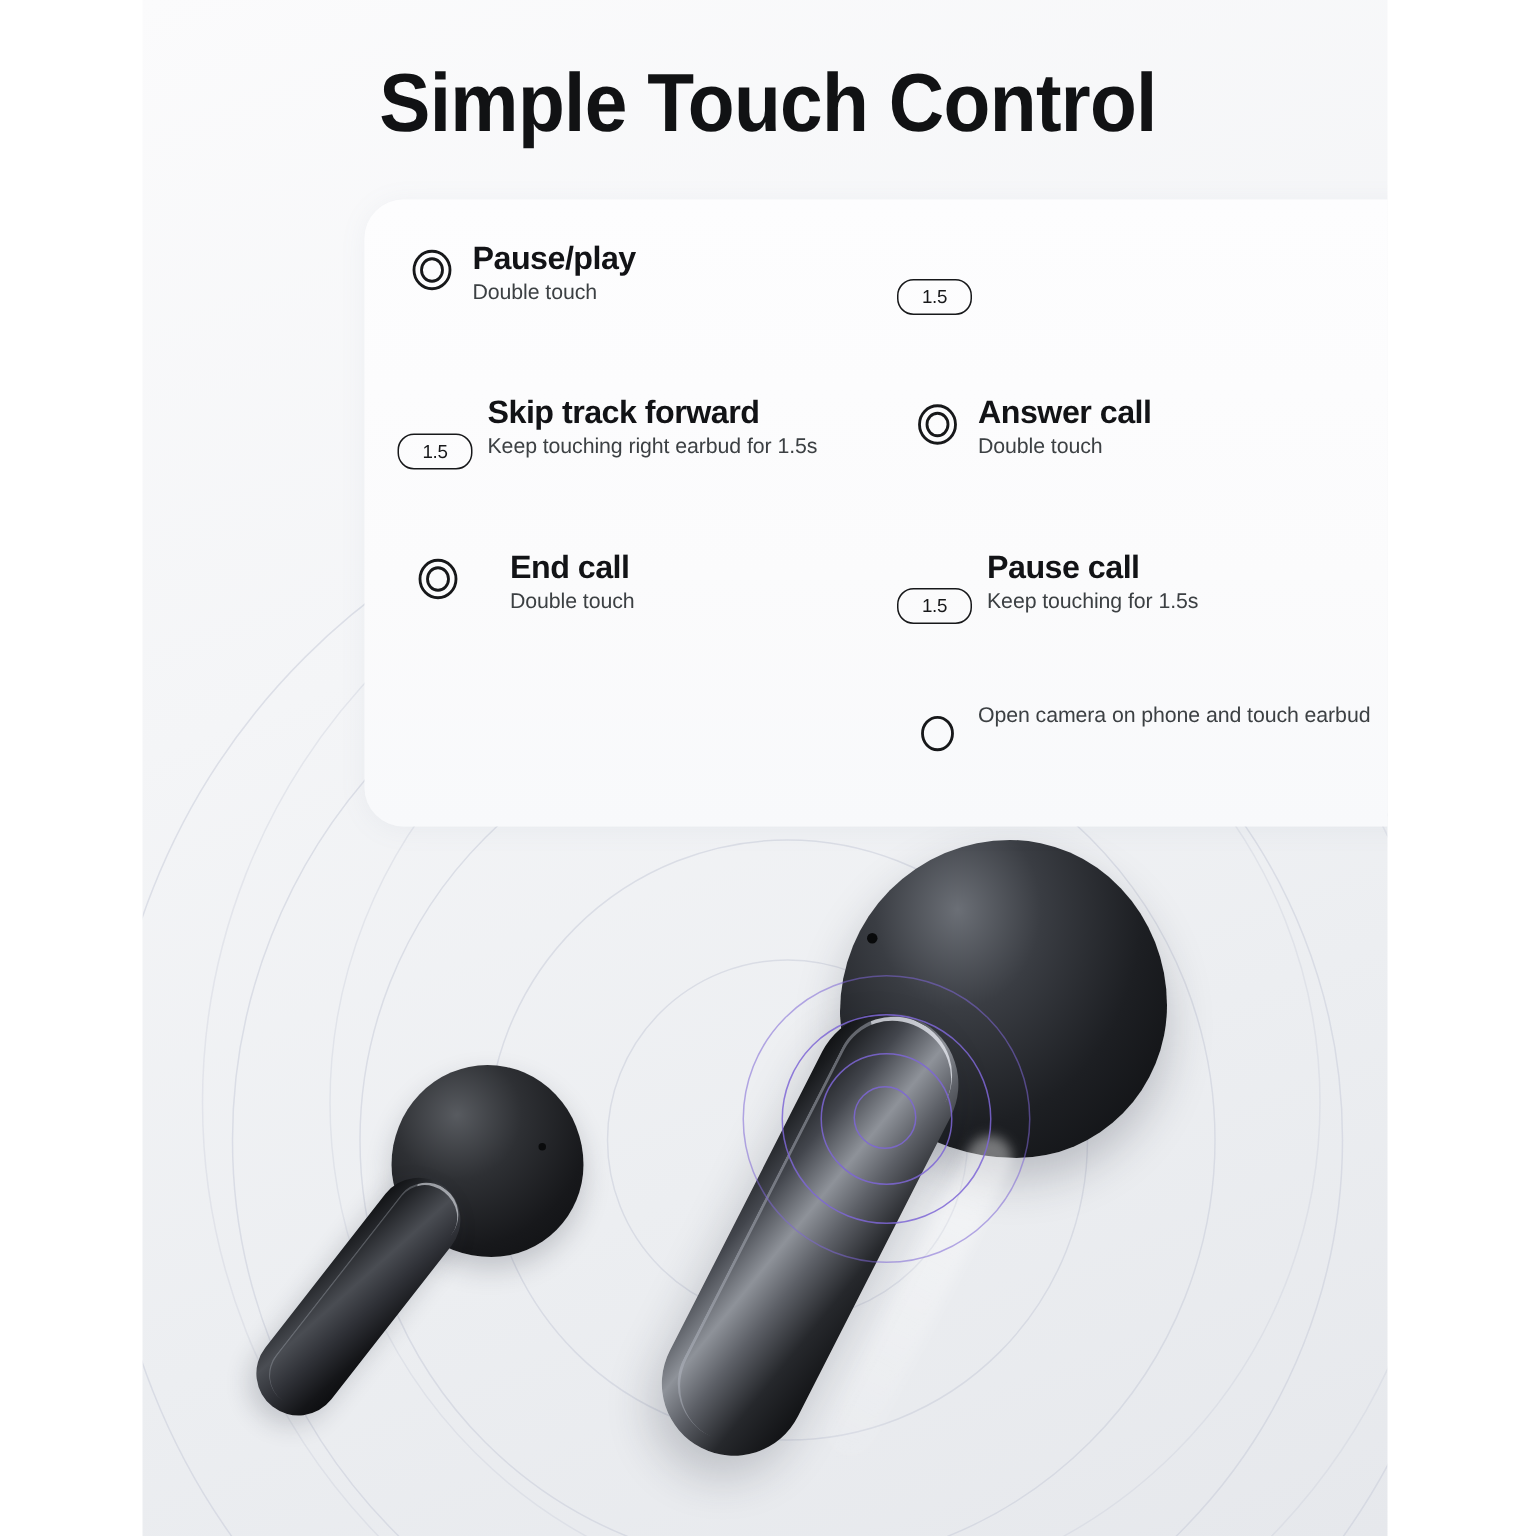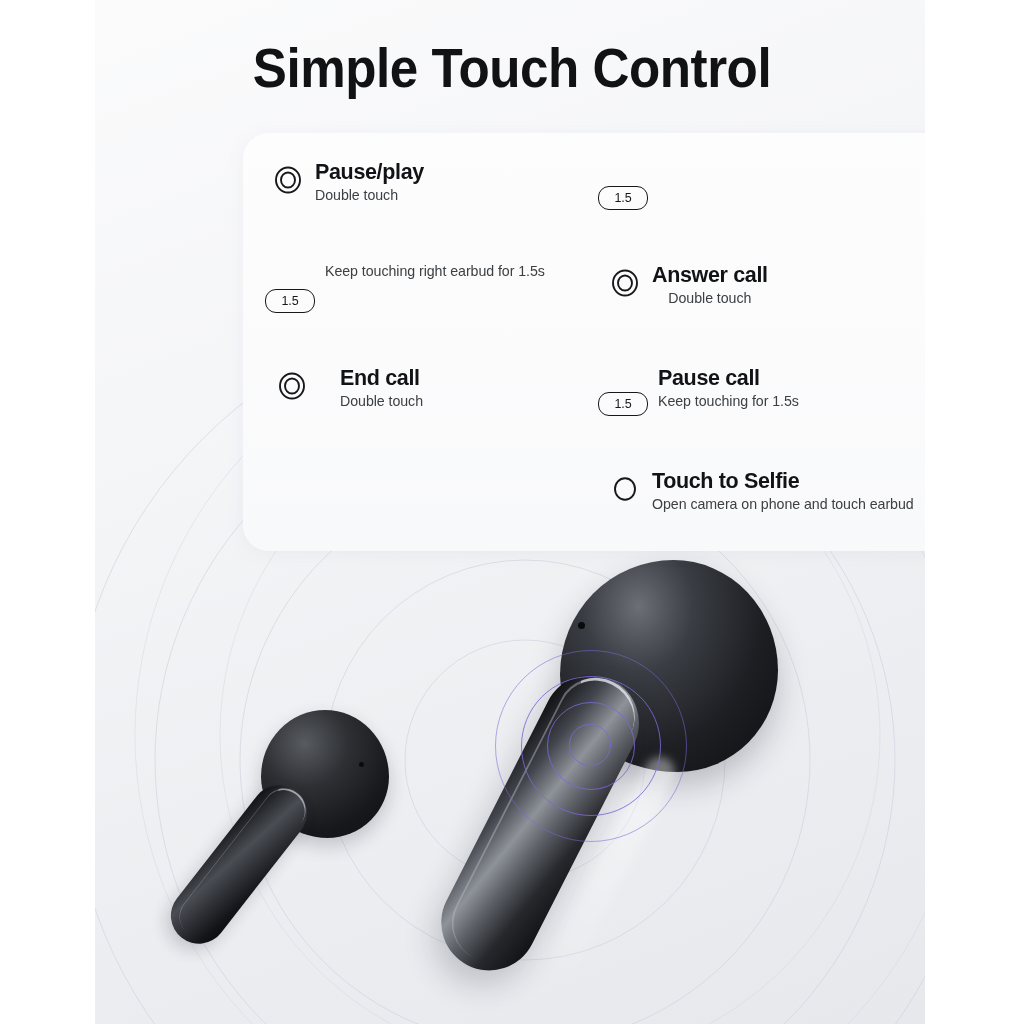--- a/index.html
+++ b/index.html
@@ -88,21 +88,21 @@
     align-items: flex-start;
     gap: 10px;
   }
 
   
   .item.c-left-a  { left: 28px;  }
   .item.c-left-b  { left: 22px;  }
   .item.c-left-c  { left: 32px; gap: 31px;  }
   .item.c-left-d  { left: 32px;  }
   .item.c-right-a { left: 355px; }
-  .item.c-right-b { left: 365px; text-align: center; }
+  .item.c-right-b { left: 365px; }
   .item.c-right-c { left: 355px; }
   .item.c-right-d { left: 365px; }
 
   .icon-slot {
     flex: 0 0 auto;
     width: 34px;
     height: 34px;
     display: flex;
     align-items: center;
     justify-content: center;
@@ -338,20 +338,21 @@
 
       </div>
 
       <div class="row r1">
 
         <div class="item c-left-b">
           <div class="icon-slot pill">
             <div class="pill-badge">1.5</div>
           </div>
           <div class="texts">
+            <div class="item-title">Skip track forward</div>
             <div class="item-sub">Keep touching right earbud for 1.5s</div>
           </div>
         </div>
 
         <div class="item c-right-b">
           <div class="icon-slot">
             <svg width="30" height="30" viewBox="0 0 30 30" fill="none" stroke="#17181a">
               <ellipse cx="15" cy="15" rx="12" ry="12.5" stroke-width="1.9"></ellipse>
               <ellipse cx="15" cy="15" rx="7" ry="7.5" stroke-width="1.9"></ellipse>
             </svg>
@@ -394,21 +395,20 @@
       <div class="row r3">
 
 
         <div class="item c-right-d">
           <div class="icon-slot">
             <svg width="30" height="30" viewBox="0 0 30 30" fill="none" stroke="#17181a">
               <ellipse cx="15" cy="15" rx="10" ry="10.8" stroke-width="1.9"></ellipse>
             </svg>
           </div>
           <div class="texts">
-            <div class="item-title">Touch to Selfie</div>
             <div class="item-sub">Open camera on phone and touch earbud</div>
           </div>
         </div>
 
       </div>
 
     </div>
 
   </div>
 

